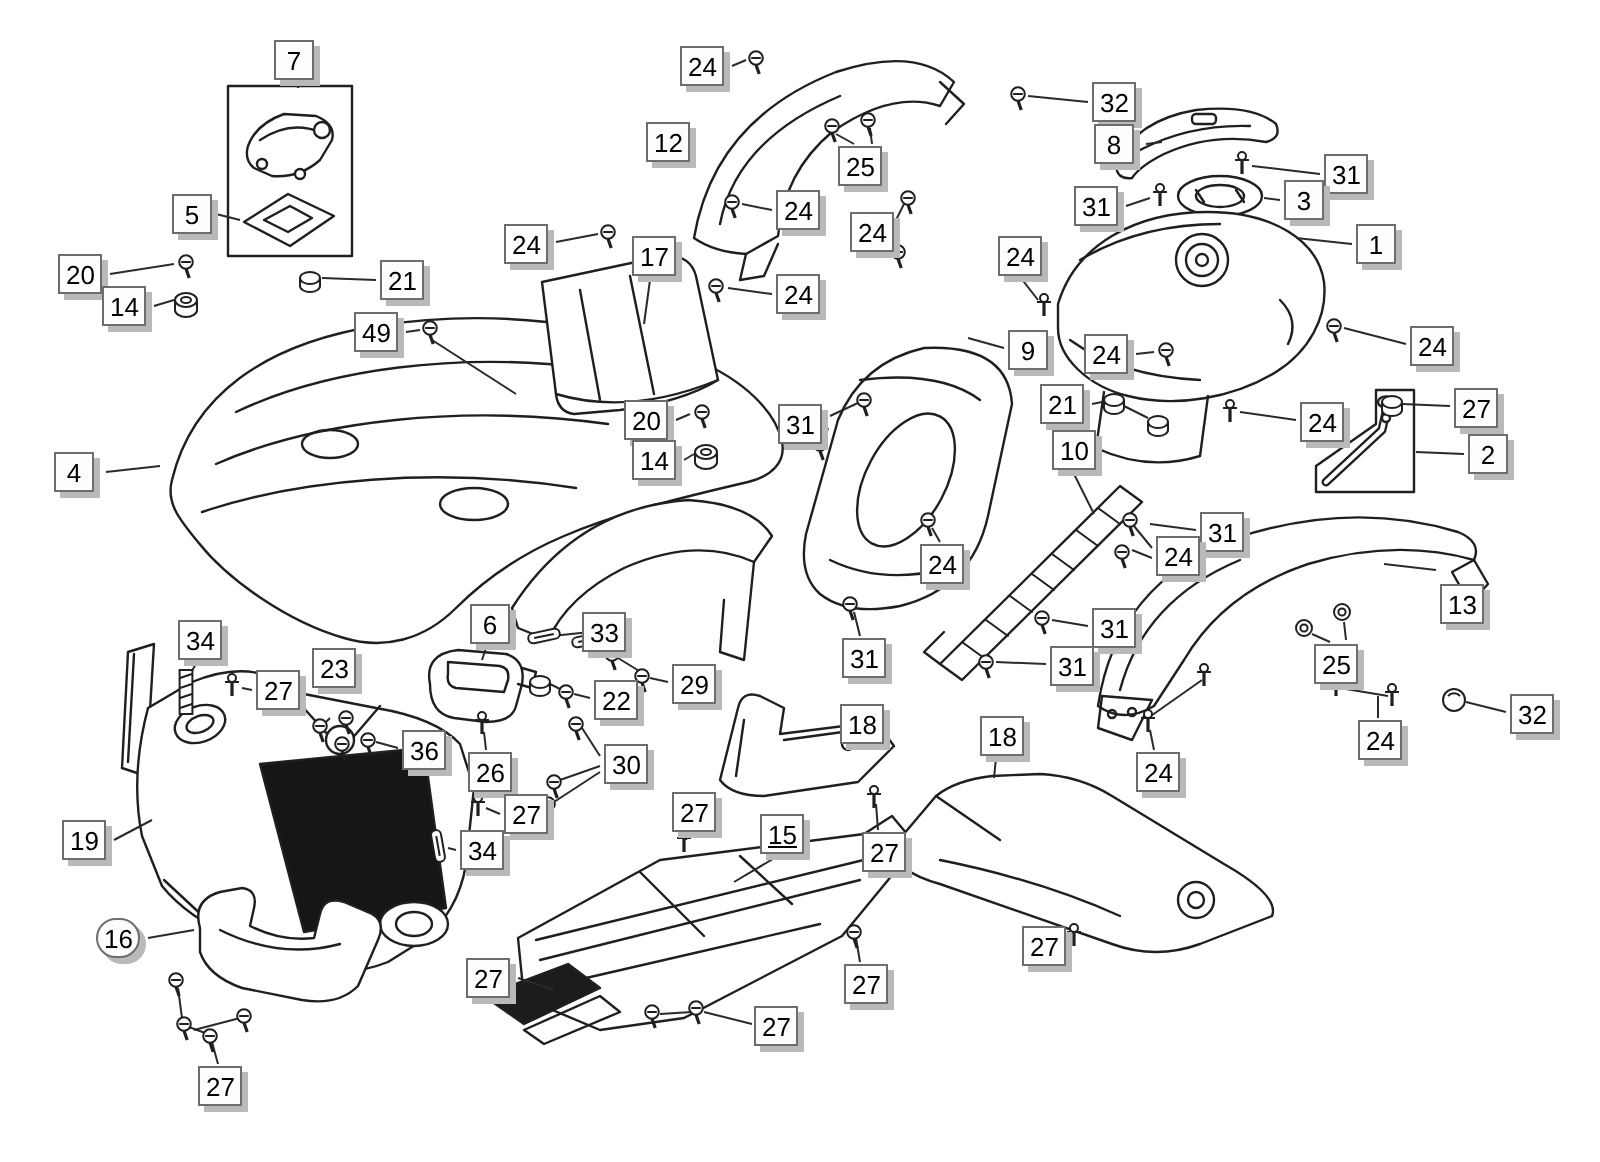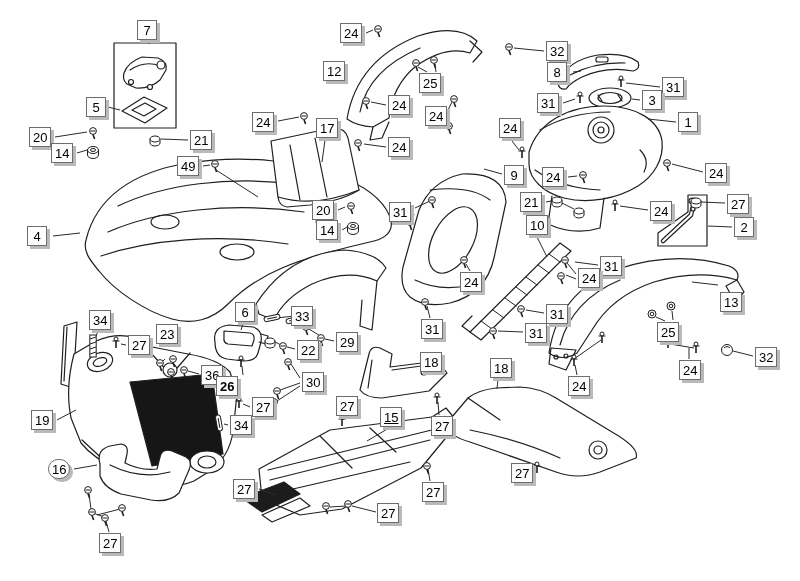--- a/index.html
+++ b/index.html
@@ -637,21 +637,21 @@
       <div class="callout" style="left: 336px; top: 332px;">29</div>
       <div class="callout" style="left: 128px; top: 335px;">27</div>
       <div class="callout" style="left: 156px; top: 324px;">23</div>
       <div class="callout" style="left: 297px; top: 340px;">22</div>
       <div class="callout" style="left: 420px; top: 352px;">18</div>
       <div class="callout" style="left: 755px; top: 347px;">32</div>
       <div class="callout" style="left: 490px; top: 358px;">18</div>
       <div class="callout" style="left: 679px; top: 360px;">24</div>
       <div class="callout" style="left: 201px; top: 365px;">36</div>
       <div class="callout" style="left: 302px; top: 372px;">30</div>
-      <div class="callout" style="left: 216px; top: 376px; font-weight: bold;">26</div>
+      <div class="callout" style="left: 234px; top: 376px;">26</div>
       <div class="callout" style="left: 568px; top: 376px;">24</div>
       <div class="callout" style="left: 252px; top: 397px;">27</div>
       <div class="callout" style="left: 336px; top: 396px;">27</div>
       <div class="callout" style="left: 380px; top: 407px; text-decoration: underline;">15</div>
       <div class="callout" style="left: 31px; top: 410px;">19</div>
       <div class="callout" style="left: 230px; top: 415px;">34</div>
       <div class="callout" style="left: 431px; top: 416px;">27</div>
       <div class="callout" style="left: 48px; top: 459px; border-radius: 10px;">16</div>
       <div class="callout" style="left: 511px; top: 463px;">27</div>
       <div class="callout" style="left: 233px; top: 479px;">27</div>

